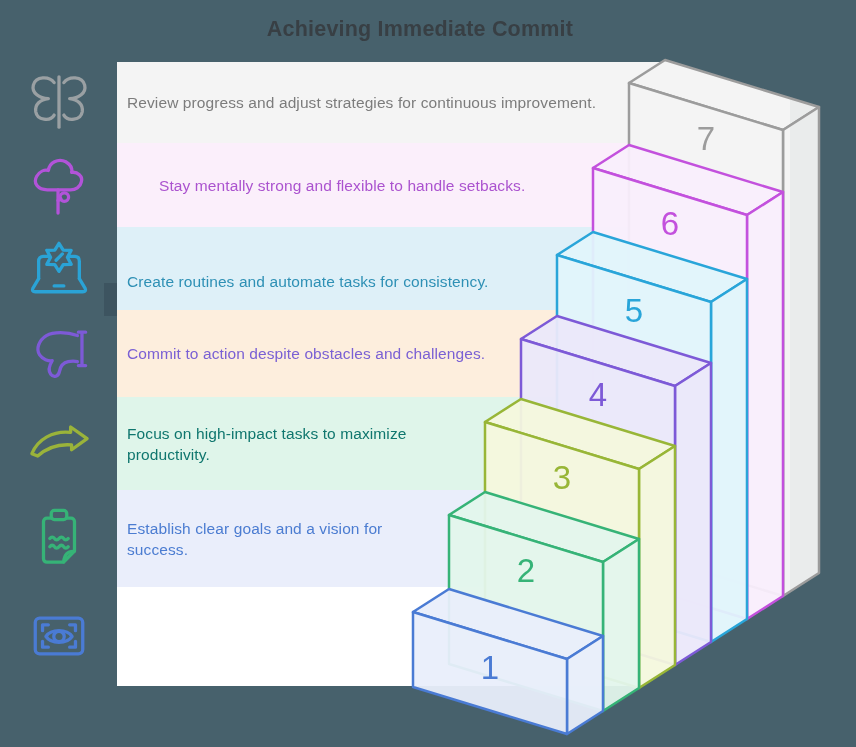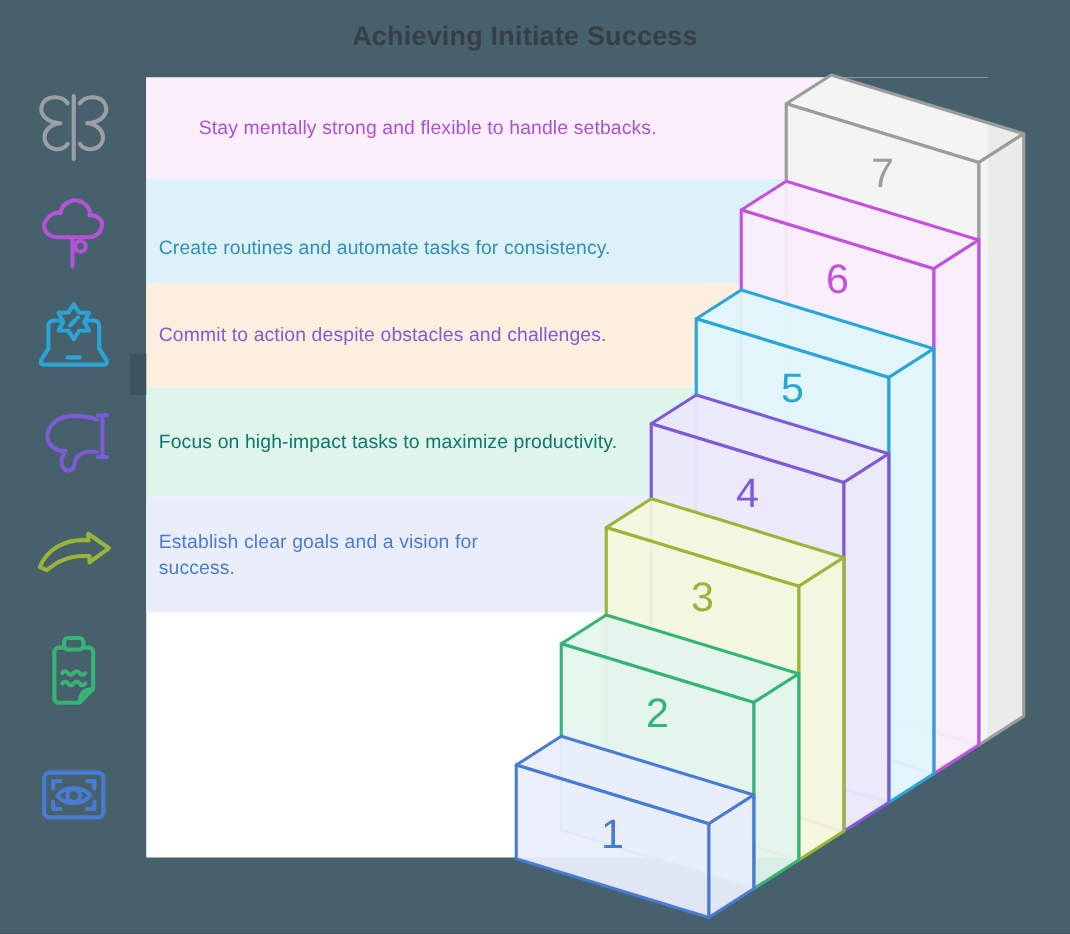--- a/index.html
+++ b/index.html
@@ -25,23 +25,26 @@
   .icon .occ{fill:var(--bg,#47616c);}
   .tab{position:absolute;left:104px;top:283px;width:13px;height:33px;background:#3d5460;}
   #stairs{position:absolute;left:0;top:0;pointer-events:none;}
   .step-num{font-family:"Liberation Sans",sans-serif;font-size:33px;}
 </style>
 </head>
 <body>
 
 <div class="canvas">
 
-  <div class="title" style="color: rgb(56, 63, 68);">Achieving Initiate Success</div>
+  <div class="title" style="color: rgb(56, 63, 68);">Achieving Immediate Commit</div>
 
   <div class="panel" style="background: rgb(255, 255, 255);">
+    <div class="band" style="background: rgb(244, 244, 244);">
+        <div class="band-text" style="color: rgb(124, 124, 124);">Review progress and adjust strategies for continuous improvement.</div>
+      </div>
     <div class="band" style="background: rgb(251, 239, 251);">
         <div class="band-text" style="color: rgb(171, 83, 207); margin-left: 32px;">Stay mentally strong and flexible to handle setbacks.</div>
       </div>
     <div class="band" style="background: rgb(222, 240, 248);">
         <div class="band-text" style="color: rgb(46, 144, 181); margin-top: 26px;">Create routines and automate tasks for consistency.</div>
       </div>
     <div class="band" style="background: rgb(253, 238, 221);">
         <div class="band-text" style="color: rgb(122, 96, 212);">Commit to action despite obstacles and challenges.</div>
       </div>
     <div class="band" style="background: rgb(223, 245, 234);">

